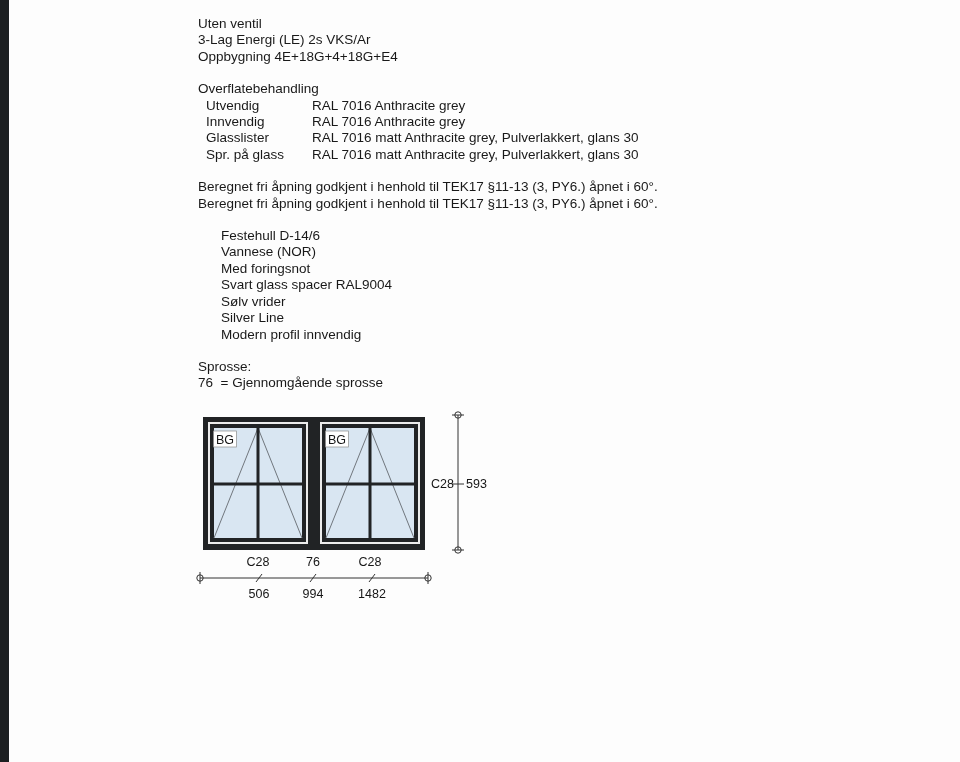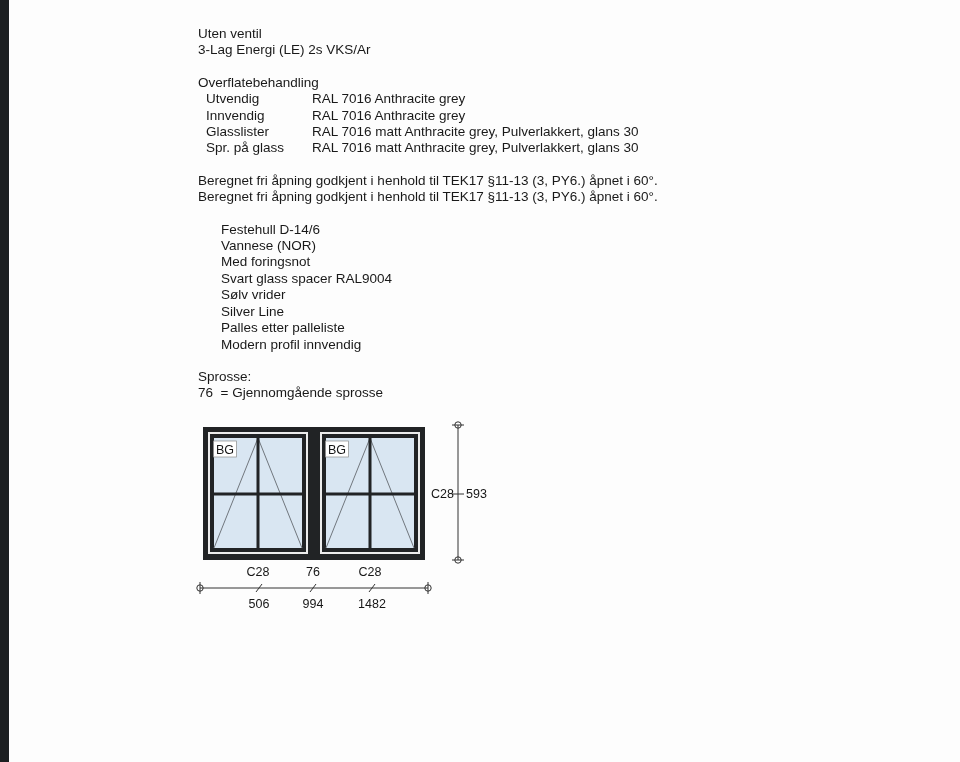--- a/index.html
+++ b/index.html
@@ -2,38 +2,39 @@
 <html><head>
 <meta charset="utf-8">
 <style>
   html,body{margin:0;padding:0}
   body{
     width:960px;height:762px;position:relative;overflow:hidden;
     background:#fdfdfd;color:#191919;
     font-family:"Liberation Sans",sans-serif;
   }
   .edge-strip{position:absolute;left:0;top:0;width:9px;height:762px;background:#1c1f21}
-  .content{position:absolute;left:198px;top:26px;font-size:13.5px;line-height:16.4px;width:720px}
+  .content{position:absolute;left:198px;top:16px;font-size:13.5px;line-height:16.4px;width:720px}
   .block{margin:0 0 16px 0}
   .surface-row{display:grid;grid-template-columns:106px 1fr;padding-left:8px}
   .indent{padding-left:23px}
   .pre{white-space:pre}
   .drawing{margin-top:9px;margin-left:-8px;display:block}
   svg text{font-size:12.5px;fill:#161616;font-family:"Liberation Sans",sans-serif}
 </style>
 </head>
 <body>
 
 <div class="edge-strip"></div>
 
 <div class="content">
 
   <div class="block">
     <div>Uten ventil</div>
     <div>3-Lag Energi (LE) 2s VKS/Ar</div>
+    <div>Oppbygning 4E+18G+4+18G+E4</div>
   </div>
 
   <div class="block">
     <div>Overflatebehandling</div>
     <div class="surface-row">
       <span>Utvendig</span>
       <span>RAL 7016 Anthracite grey</span>
     </div>
     <div class="surface-row">
       <span>Innvendig</span>
@@ -54,21 +55,20 @@
     <div>Beregnet fri åpning godkjent i henhold til TEK17 §11-13 (3, PY6.) åpnet i 60°.</div>
   </div>
 
   <div class="block">
     <div class="indent">Festehull D-14/6</div>
     <div class="indent">Vannese (NOR)</div>
     <div class="indent">Med foringsnot</div>
     <div class="indent">Svart glass spacer RAL9004</div>
     <div class="indent">Sølv vrider</div>
     <div class="indent">Silver Line</div>
-    <div class="indent">Palles etter palleliste</div>
     <div class="indent">Modern profil innvendig</div>
   </div>
 
   <div class="block">
     <div>Sprosse:</div>
     <div class="pre">76  = Gjennomgående sprosse</div>
   </div>
 
   <svg class="drawing" width="308" height="196" viewBox="-8 0 308 196">
 

